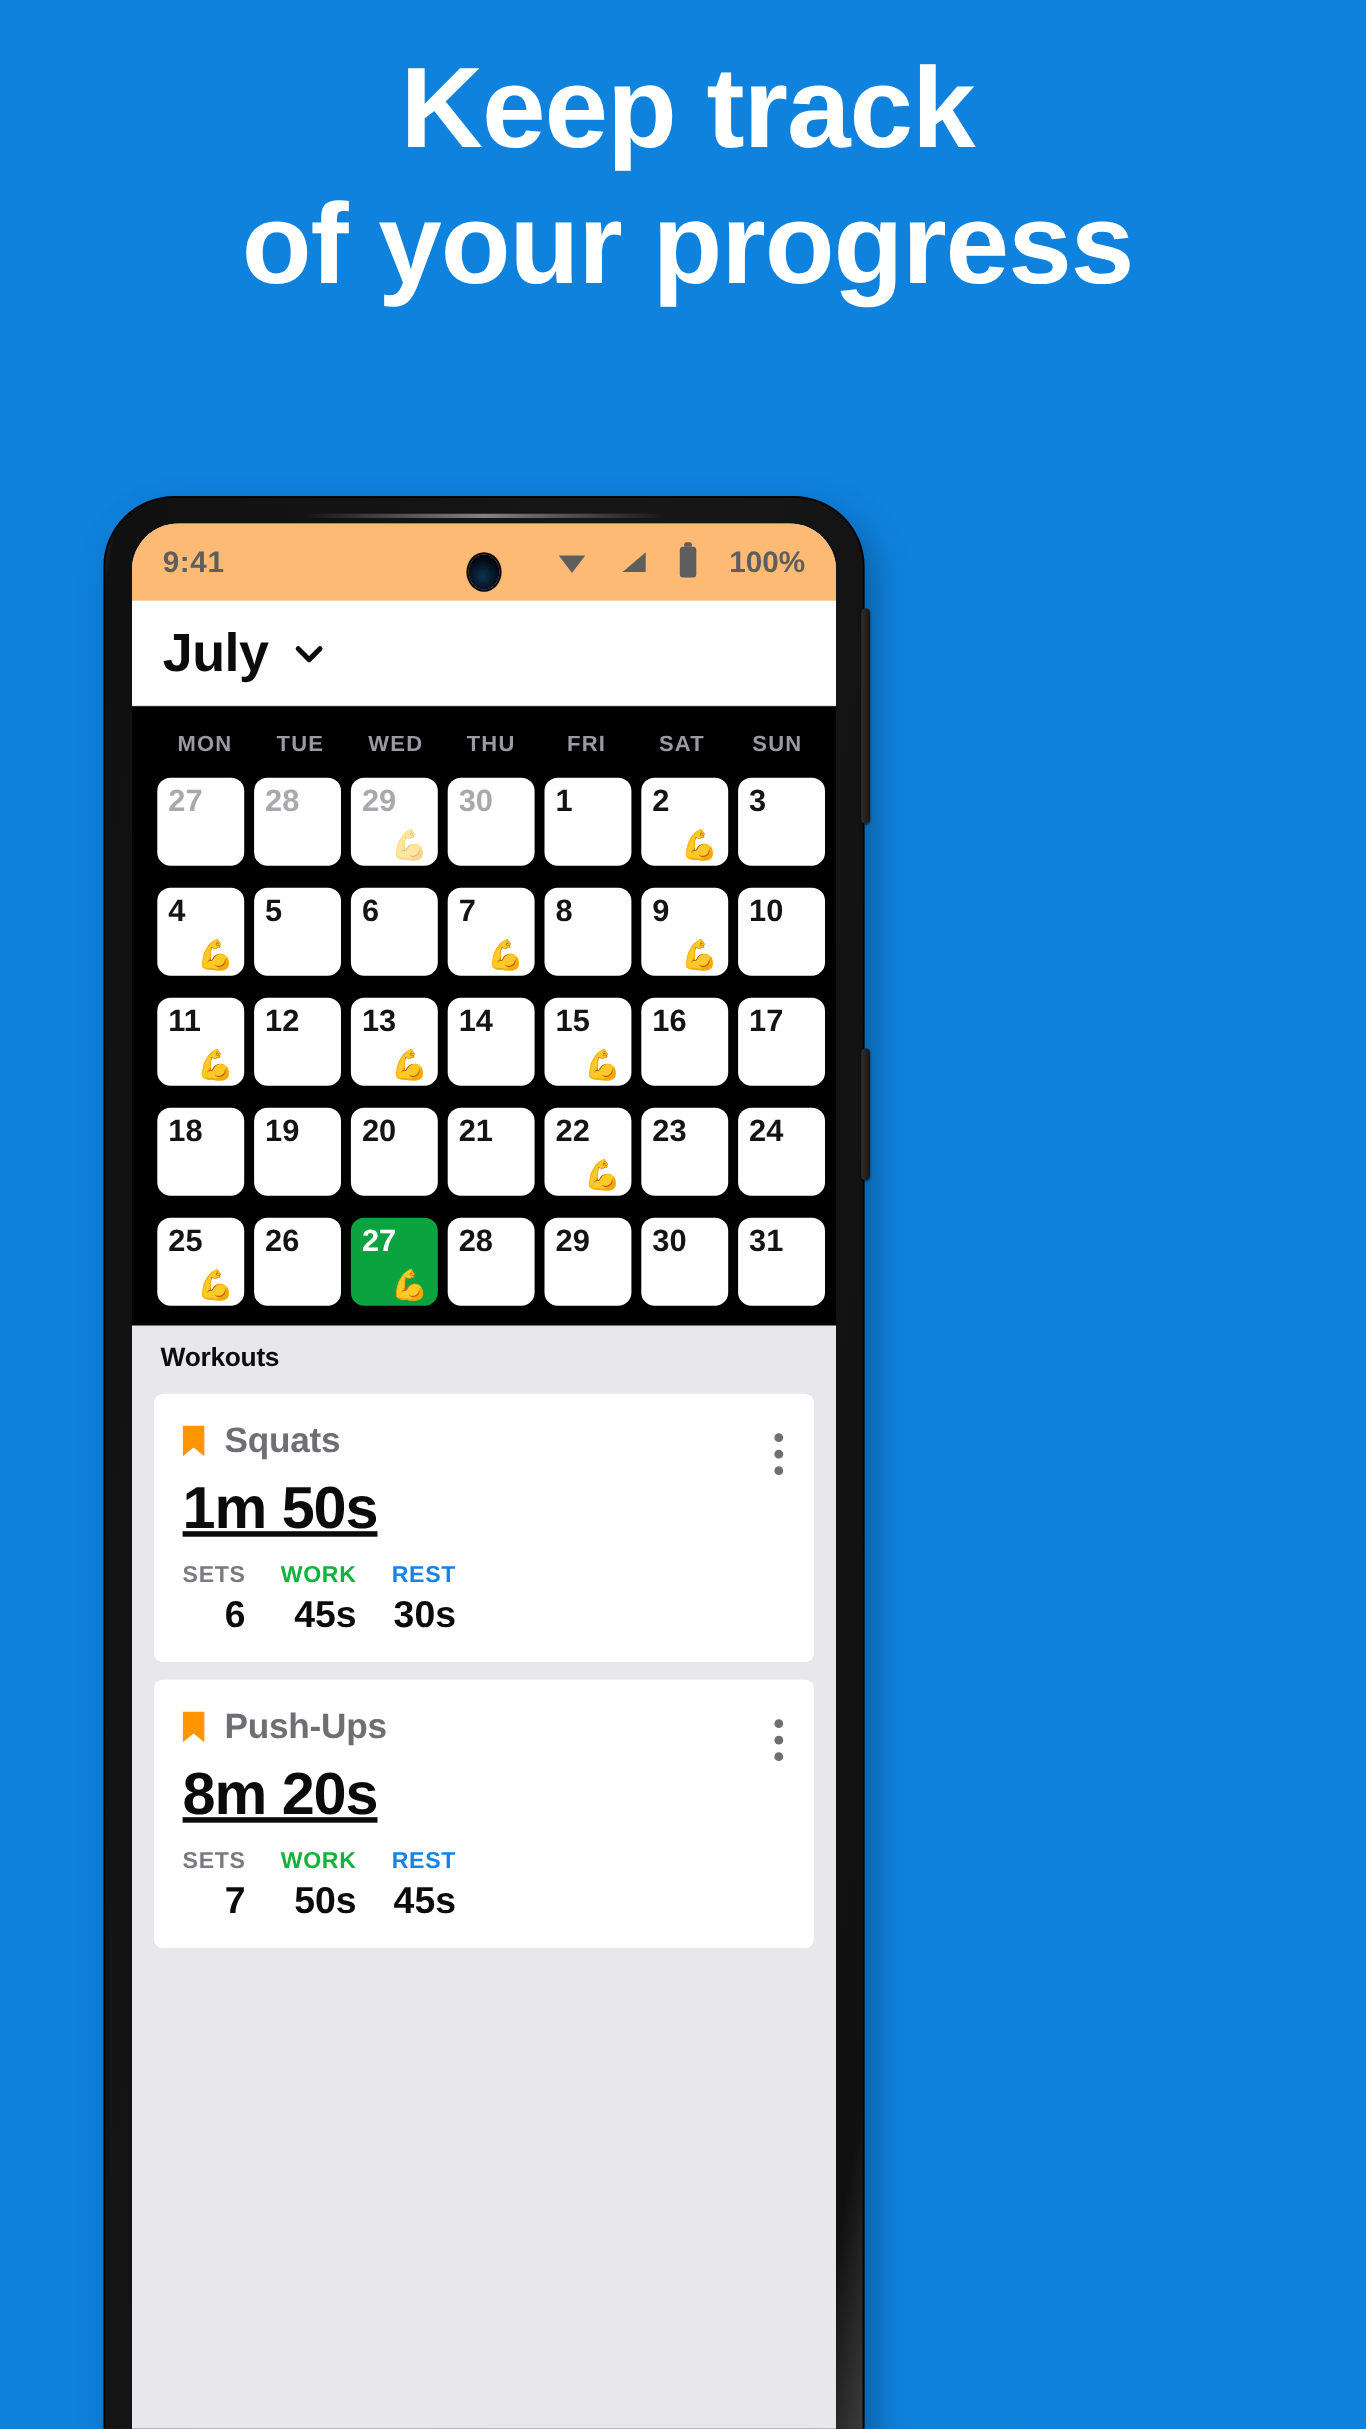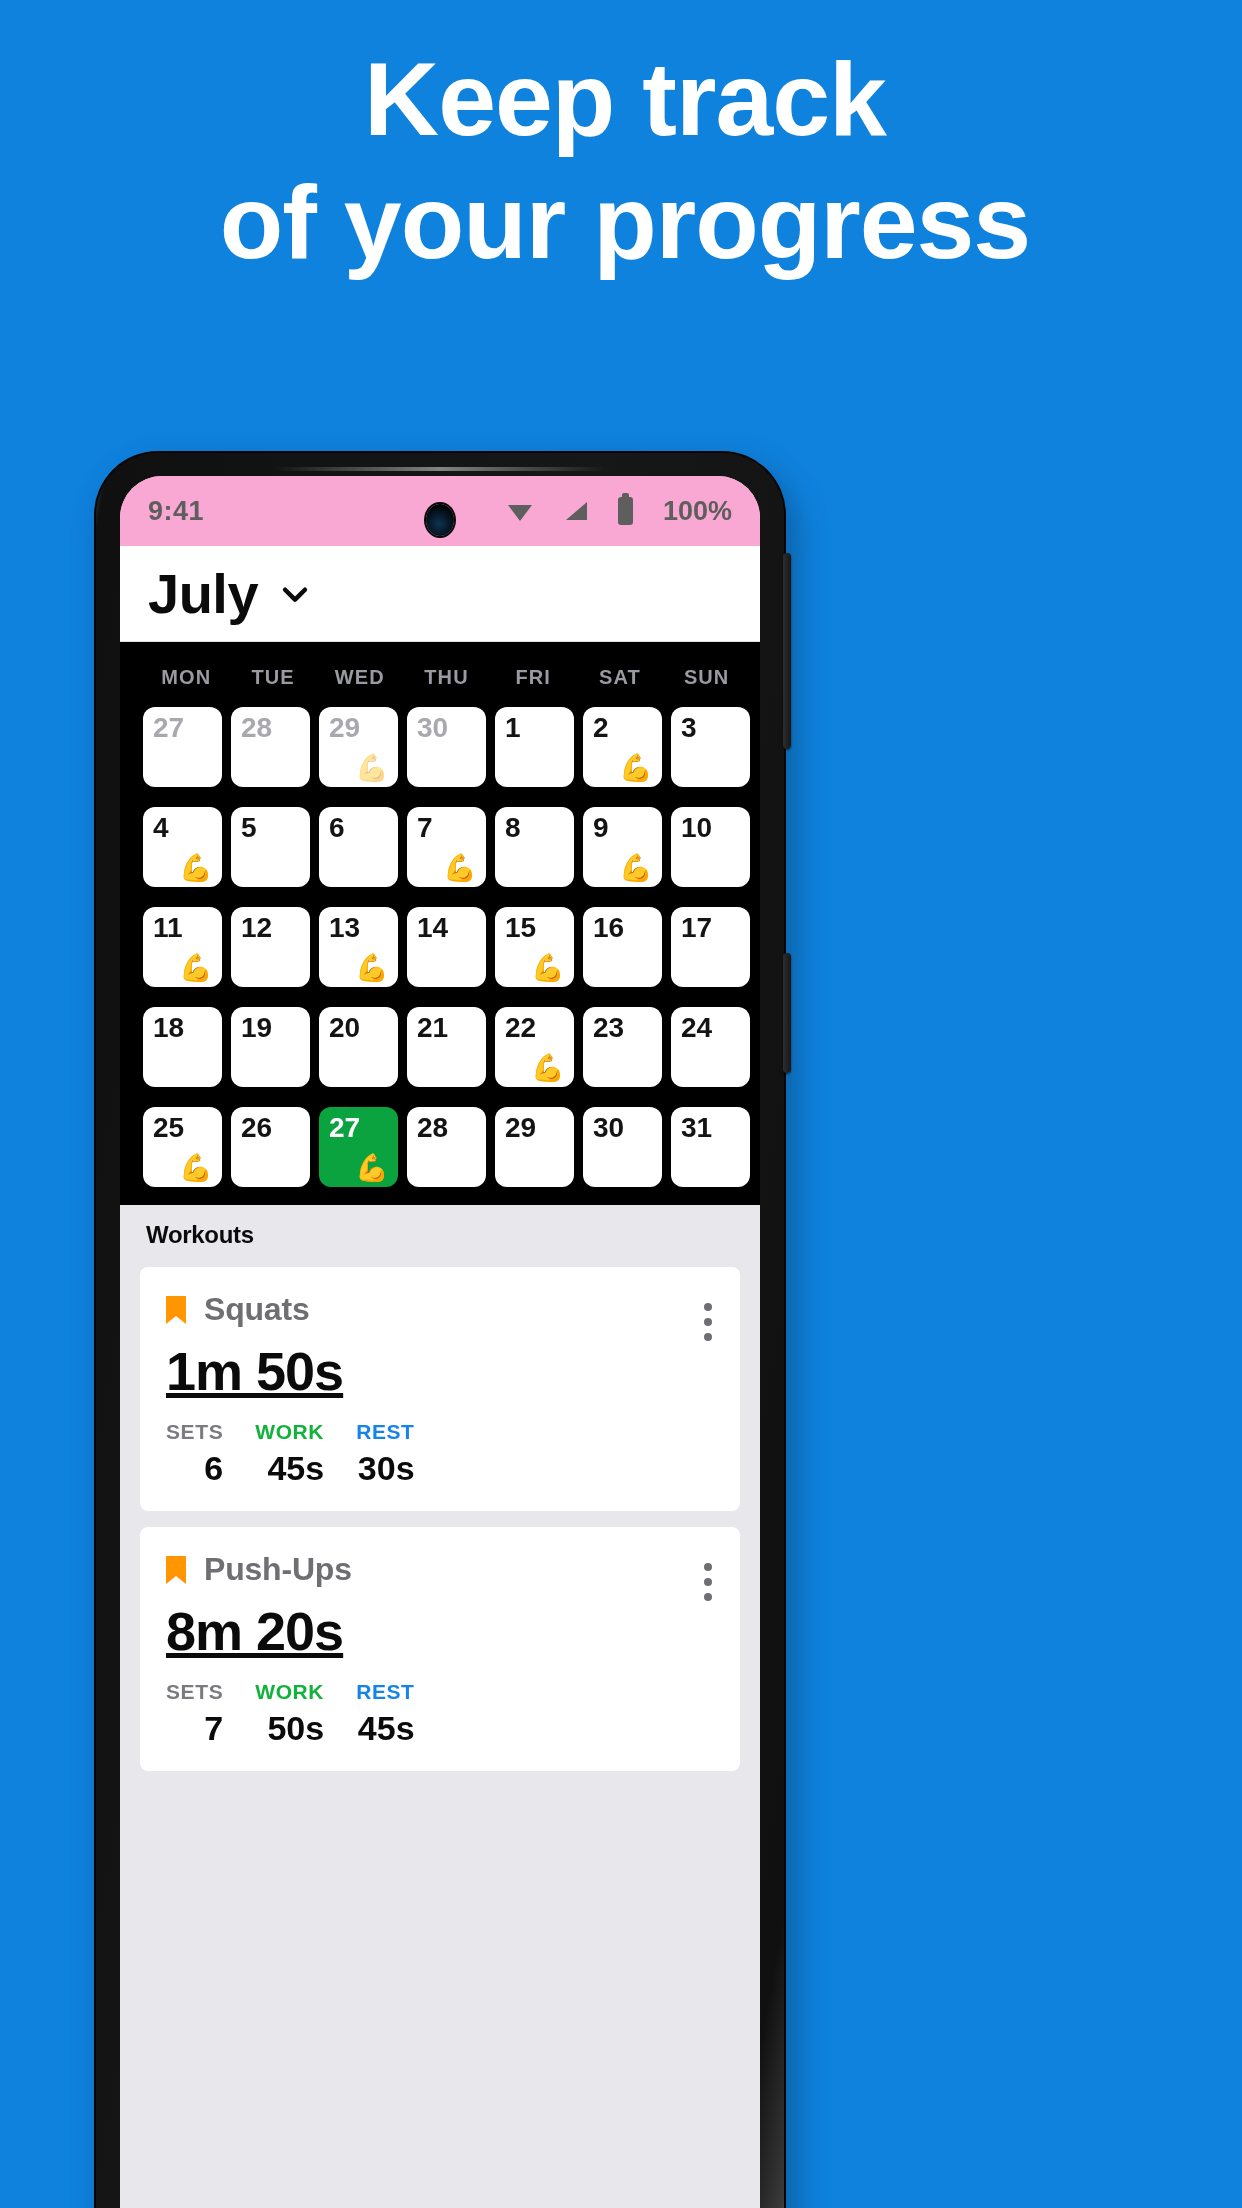--- a/index.html
+++ b/index.html
@@ -65,21 +65,21 @@
     width:640px; height:1777px;
     border-radius:42px 42px 0 0;
     background:#E8E8EC;
     overflow:hidden;
   }
 
   
   .statusbar {
     position:relative;
     height:70px;
-    background:#f9a8d4;
+    background:#fdba74;
     display:flex; align-items:center;
     padding:0 28px;
   }
   .status-time {
     font-size:27px; font-weight:bold; color:#5E5E5E;
     letter-spacing:.5px;
   }
   .punch-hole {
     position:absolute; left:50%; top:28px;
     transform:translateX(-50%);
@@ -104,21 +104,21 @@
 
   
   .month-bar {
     background:#FFFFFF;
     height:96px;
     display:flex; align-items:center;
     padding:0 28px;
     border-bottom:1px solid #DEDEE4;
   }
   .month-name {
-    font-size:56px; font-weight:bold; color:#0B0B0B;
+    font-size:49px; font-weight:bold; color:#0B0B0B;
     letter-spacing:-.5px;
   }
   .chev {
     margin-left:20px; width:34px; height:34px;
     display:flex; align-items:center; justify-content:center;
   }
 
   
   .calendar { background:#000000; padding:10px 10px 18px 23px; }
   .dow-row {

